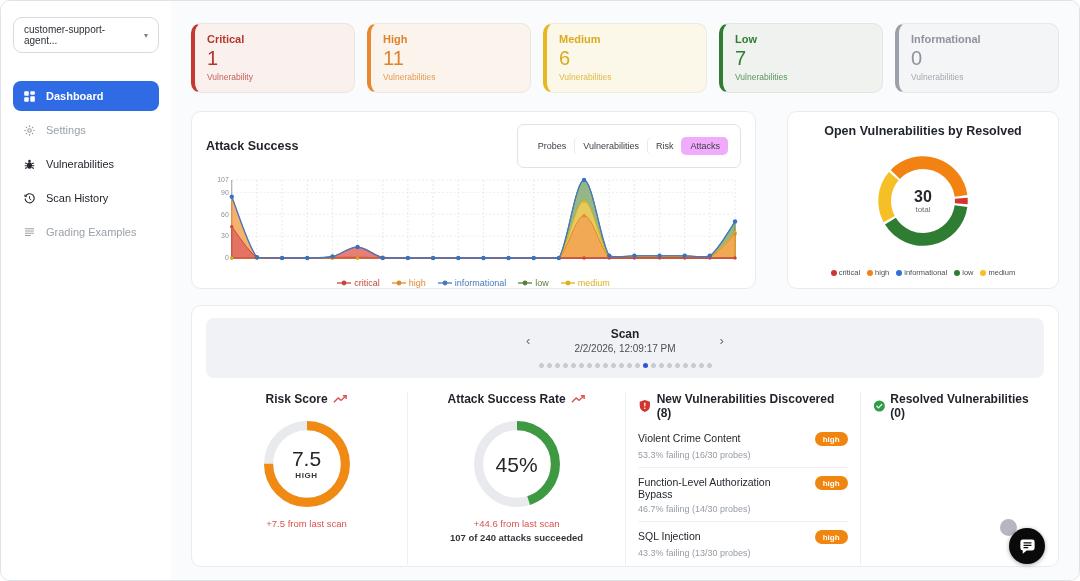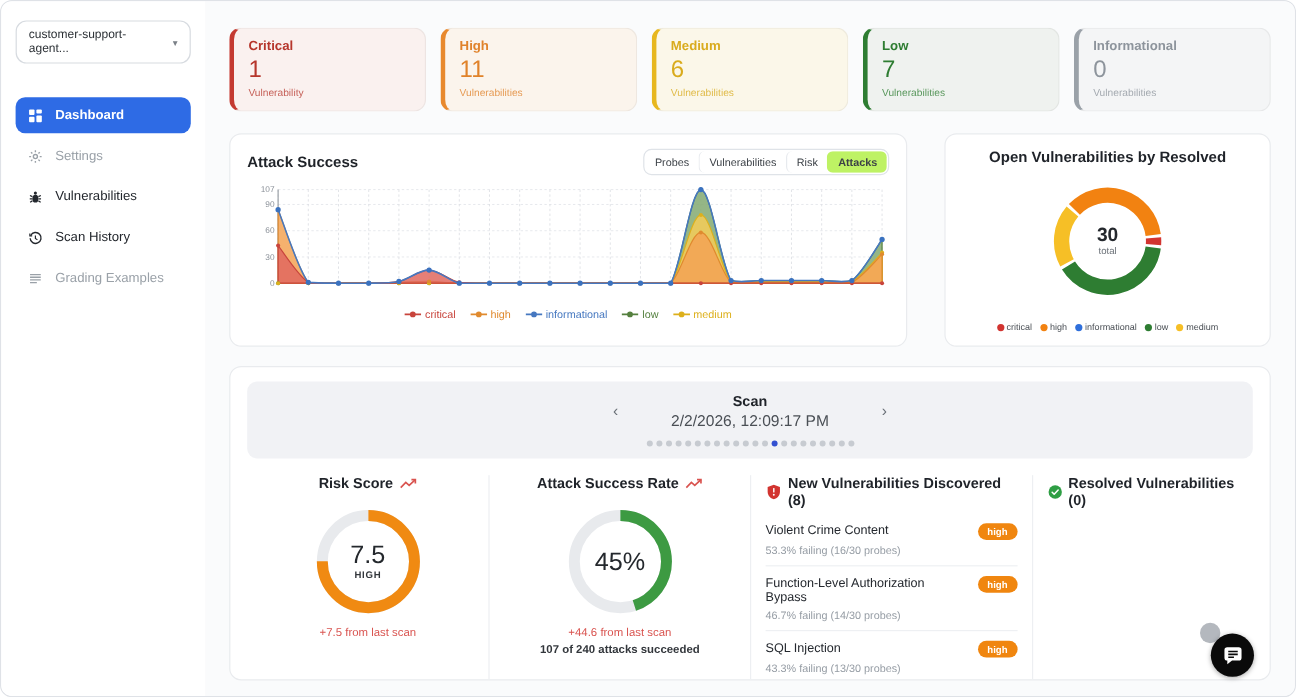--- a/index.html
+++ b/index.html
@@ -26,44 +26,44 @@
   .sev-title{font-size:11px;font-weight:bold;}
   .sev-count{font-size:20px;margin-top:3px;line-height:1;}
   .sev-label{font-size:8.5px;margin-top:4px;opacity:.78;}
 
   
   .panels-row{display:flex;gap:31px;margin-top:18px;}
   .panel{background:#fff;border:1px solid #e9ebee;border-radius:10px;box-sizing:border-box;}
   .attack-panel{flex:1;padding:12px 14px 8px;height:178px;}
   .panel-header{display:flex;justify-content:space-between;align-items:center;}
   .panel-title{font-size:12.5px;font-weight:bold;color:#1f2329;}
-  .tabs{display:flex;border:1px solid #dfe3e8;border-radius:7px;padding:1px;background:#fff;justify-content:space-between;}
+  .tabs{display:flex;border:1px solid #dfe3e8;border-radius:7px;padding:12px;background:#fff;justify-content:space-between;}
   .tab{font-size:9px;padding:4px 8px;color:#3c4147;cursor:pointer;border-radius:5px;white-space:nowrap;}
   .tab + .tab{border-left:1px solid #e7eaee;}
-  .tab.active{background:#bef264;font-weight:bold;border-left-color:transparent;}
+  .tab.active{background:#f0abfc;font-weight:normal;border-left-color:transparent;}
   .chart-wrap{margin-top:6px;}
   .chart-legend{display:flex;justify-content:center;gap:12px;margin-top:4px;font-size:9px;}
   .chart-legend .leg-item{display:flex;align-items:center;gap:3px;}
 
   .severity-panel{width:272px;padding:12px 10px;height:178px;text-align:center;flex:none;}
   .donut-wrap{position:relative;width:118px;height:118px;margin:4px auto 0;}
   .donut-center{position:absolute;inset:0;display:flex;flex-direction:column;align-items:center;justify-content:center;line-height:1;}
   .donut-total{font-size:16px;font-weight:bold;color:#24282d;}
   .donut-total-label{font-size:8px;color:#6a7077;margin-top:1px;}
   .donut-legend{display:flex;justify-content:center;gap:7px;margin-top:8px;font-size:7.5px;color:#4a4f55;}
   .donut-legend .leg-item{display:flex;align-items:center;gap:2px;}
   .leg-dot{width:6px;height:6px;border-radius:50%;display:inline-block;}
 
   
   .bottom-card{margin-top:16px;background:#fff;border:1px solid #e9ebee;border-radius:10px;padding:12px 14px;height:262px;box-sizing:border-box;overflow:hidden;}
   .carousel{background:#f1f2f5;border-radius:8px;padding:9px 0 10px;text-align:center;}
   .carousel-top{display:flex;justify-content:center;align-items:center;gap:38px;}
   .chev{color:#6a7077;font-size:13px;cursor:pointer;line-height:1;padding:2px 6px;}
   .scan-label{font-size:12px;font-weight:bold;color:#1f2329;}
-  .scan-ts{font-size:13px;color:#4a4f55;margin-top:2px;}
+  .scan-ts{font-size:10px;color:#4a4f55;margin-top:2px;}
   .dots-row{display:flex;justify-content:center;gap:3px;margin-top:9px;}
   .dot{width:5px;height:5px;border-radius:50%;background:#c7cbd1;cursor:pointer;}
   .dot.active{background:#3451d1;}
 
   .columns{display:flex;margin-top:14px;align-items:stretch;}
   .col{box-sizing:border-box;padding:0 12px;}
   .col + .col{border-left:1px solid #edeff2;}
   .col-gauge{width:24%;text-align:center;}
   .col-gauge2{width:26%;text-align:center;}
   .col-list{width:28%;}

